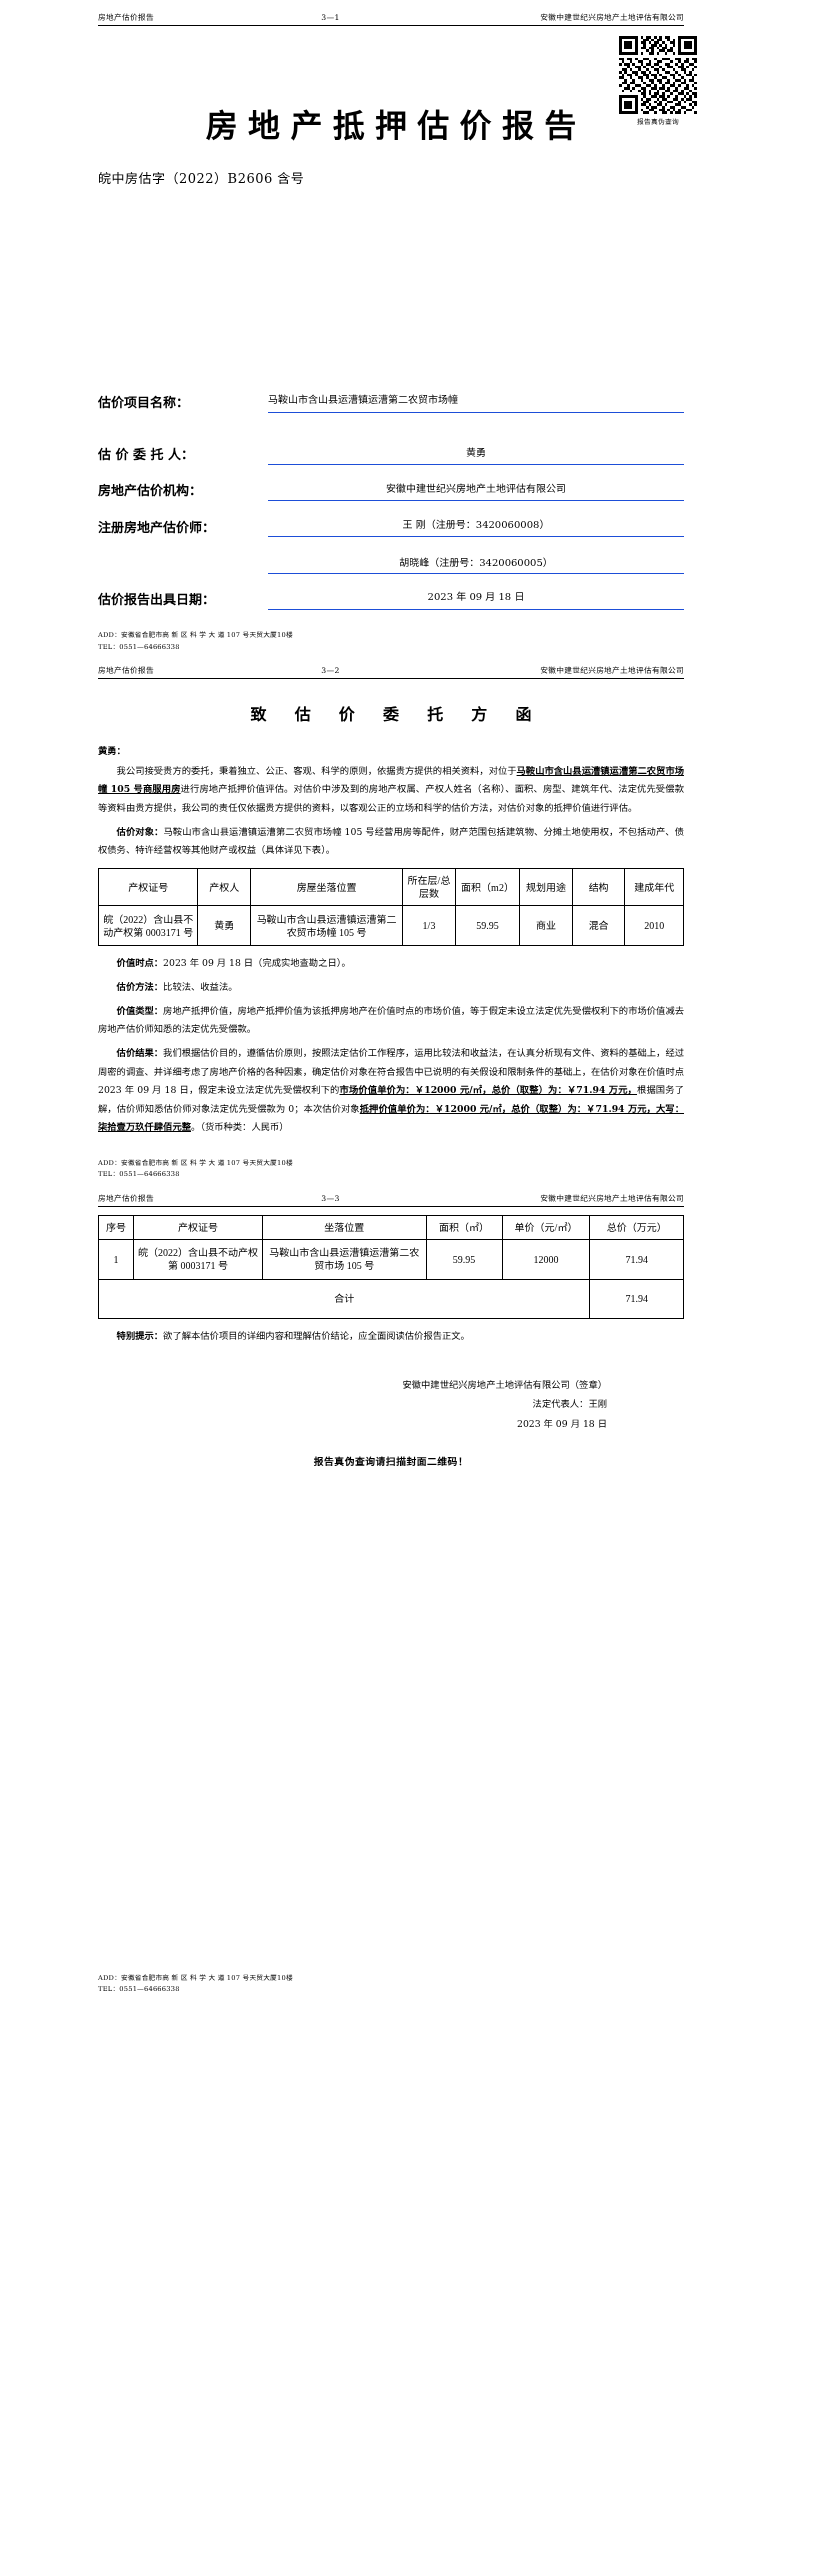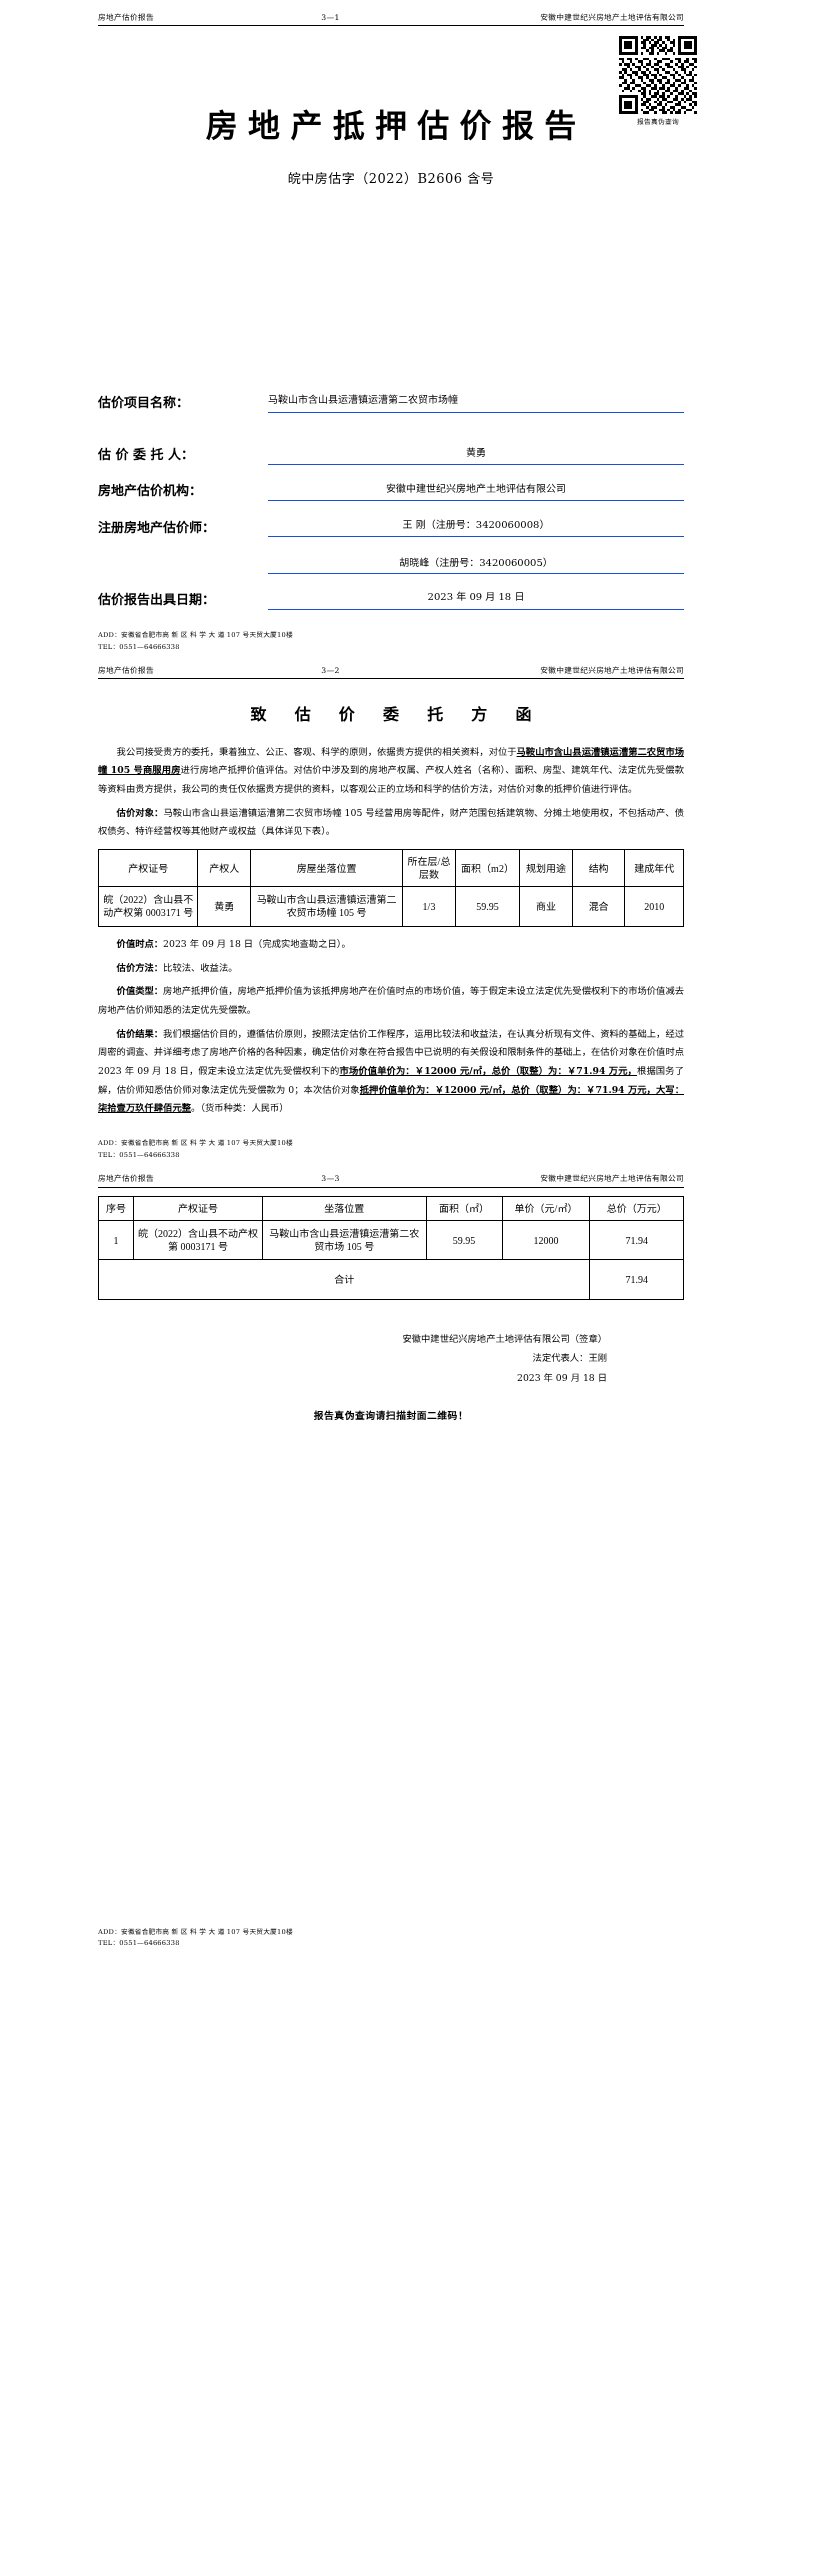--- a/index.html
+++ b/index.html
@@ -68,21 +68,20 @@
   .cover-title {
     text-align: center;
     font-size: 32px;
     font-weight: bold;
     letter-spacing: 10.3px;
     margin-top: 74px;
     font-family: "DejaVu Serif", "Liberation Serif", serif;
     text-indent: 10.3px;
   }
   .cover-subtitle {
-    text-align: center;
     font-size: 13px;
     margin-top: 21.6px;
     letter-spacing: 0.5px;
     font-family: "DejaVu Serif", "Liberation Serif", serif;
   }
 
   .cover-fields {
     margin-top: 206px;
     font-size: 0;
   }
@@ -486,20 +485,21 @@
 
   <div class="run-head">
     <div class="rh-left">房地产估价报告</div>
     <div class="rh-mid">3—2</div>
     <div class="rh-right">安徽中建世纪兴房地产土地评估有限公司</div>
   </div>
   <div class="rule-thick"></div>
 
   <div class="sec-title">致 估 价 委 托 方 函</div>
 
+  <div class="salutation">黄勇：</div>
 
   <p class="body">
     <span>我公司接受贵方的委托，秉着独立、公正、客观、科学的原则，依据贵方提供的相关资料，对位于</span><span class="bu">马鞍山市含山县运漕镇运漕第二农贸市场幢 105 号商服用房</span><span>进行房地产抵押价值评估。对估价中涉及到的房地产权属、产权人姓名（名称）、面积、房型、建筑年代、法定优先受偿款等资料由贵方提供，我公司的责任仅依据贵方提供的资料，以客观公正的立场和科学的估价方法，对估价对象的抵押价值进行评估。</span>
   </p>
 
 
   <p class="body">
     <span class="b">估价对象：</span><span>马鞍山市含山县运漕镇运漕第二农贸市场幢 105 号经营用房等配件，财产范围包括建筑物、分摊土地使用权，不包括动产、债权债务、特许经营权等其他财产或权益（具体详见下表）。</span>
   </p>
 
@@ -581,20 +581,23 @@
         <td>12000</td>
         <td>71.94</td>
       </tr>
       <tr>
         <td colspan="5" class="tall">合计</td>
         <td>71.94</td>
       </tr>
     </tbody>
   </table>
 
+  <p class="body">
+    <span class="b">特别提示：</span><span>欲了解本估价项目的详细内容和理解估价结论，应全面阅读估价报告正文。</span>
+  </p>
 
   <div class="sign-block">
     <div>安徽中建世纪兴房地产土地评估有限公司（签章）</div>
     <div>法定代表人：王刚</div>
     <div>2023 年 09 月 18 日</div>
   </div>
 
   <div class="final-note">报告真伪查询请扫描封面二维码！</div>
 
   <div class="spacer-xl"></div>

